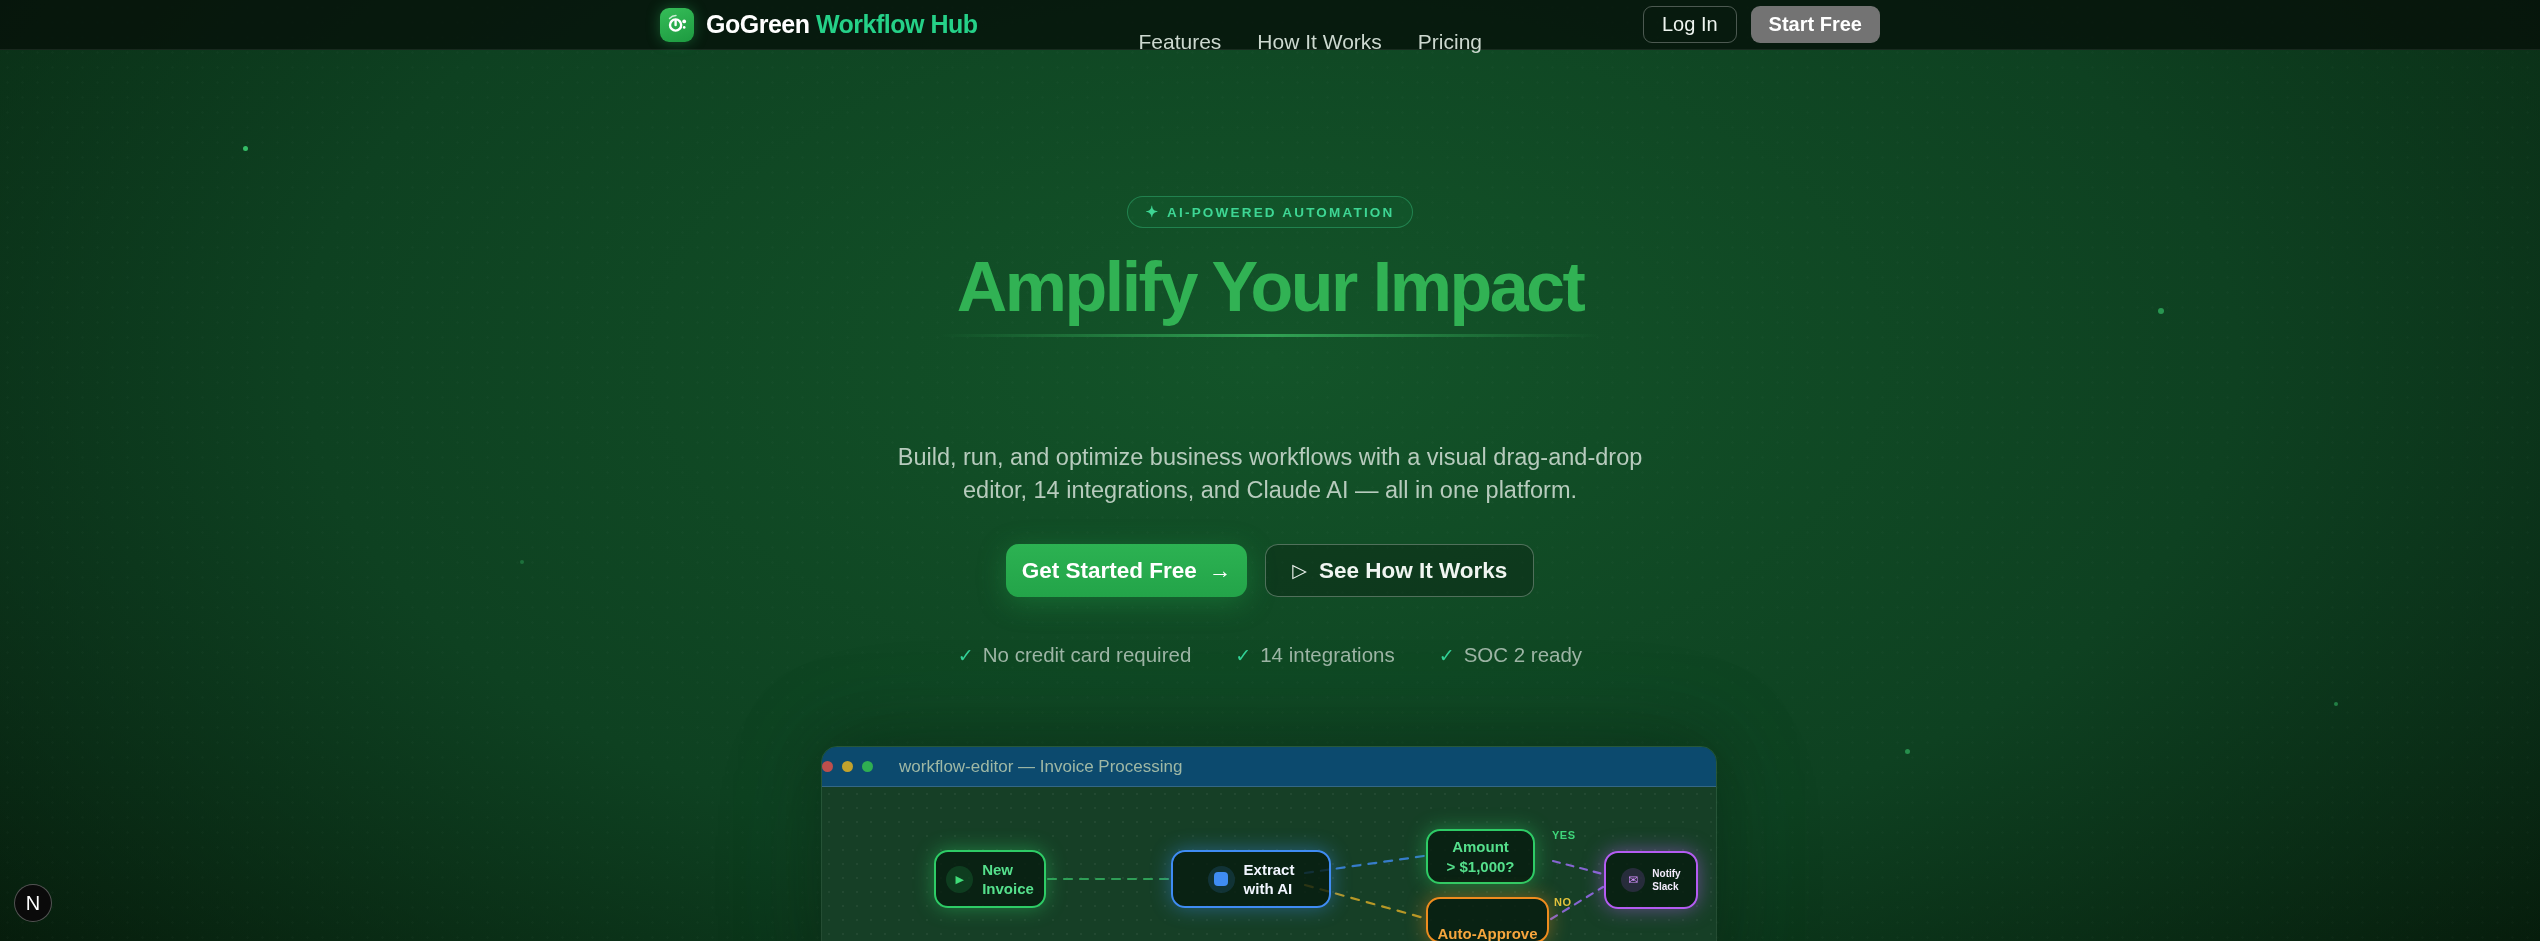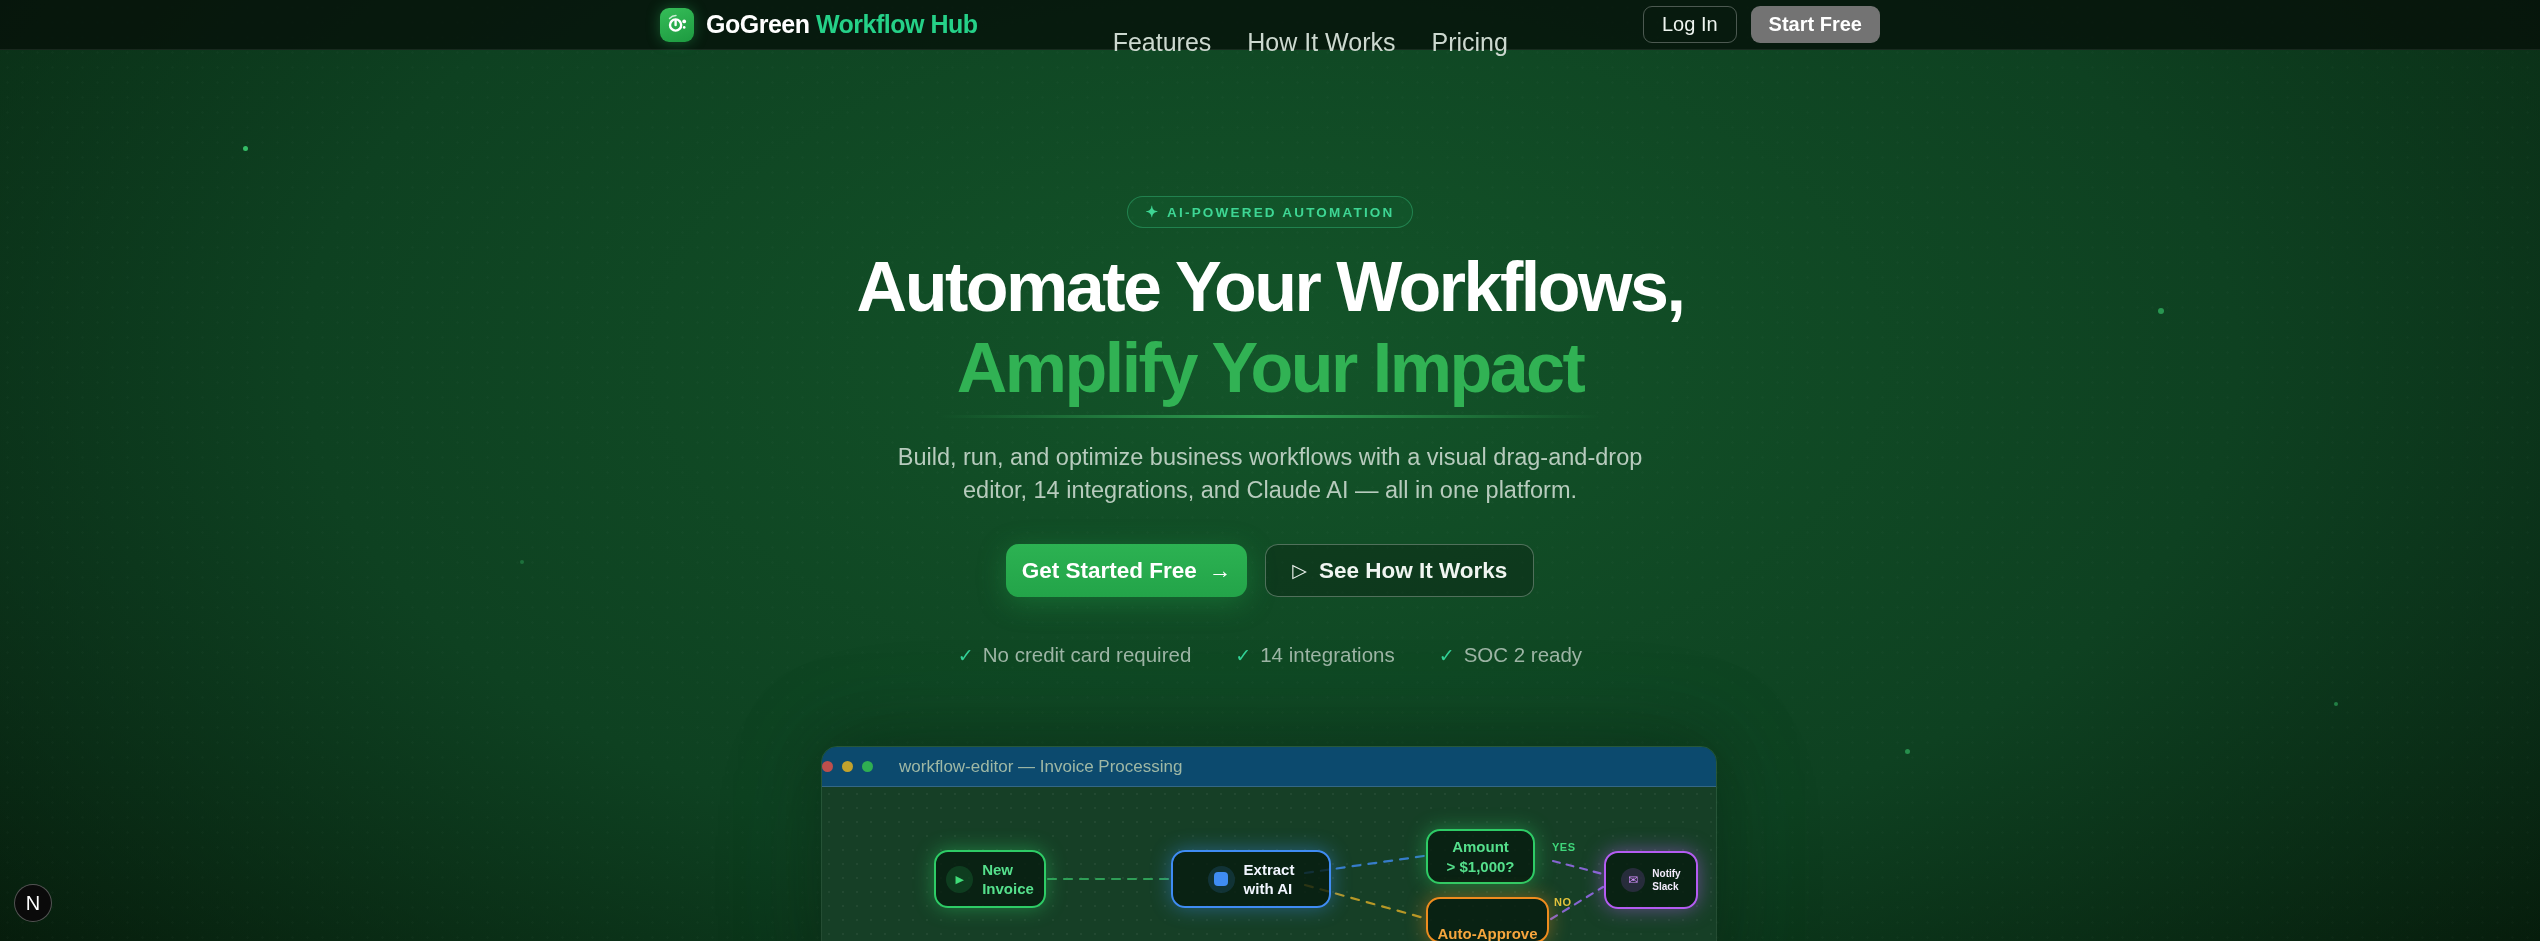--- a/index.html
+++ b/index.html
@@ -37,21 +37,21 @@
   .brand{ display:flex; align-items:center; gap:12px; cursor:pointer; }
   .logo{
     width:34px; height:34px; border-radius:9px;
     background:linear-gradient(160deg,#35bd58,#1d9a40);
     display:flex; align-items:center; justify-content:center;
     box-shadow:0 0 14px rgba(46,204,102,0.35);
   }
   .brand-text{ font-size:25px; font-weight:800; letter-spacing:-0.5px; }
   .brand-text .secondary{ color:#25d188; }
   .nav-links{ display:flex; gap:36px; }
-  .nav-link{ font-size:25px; color:#ccd8cf; cursor:pointer;margin-top:35px; }
+  .nav-link{ font-size:21px; color:#ccd8cf; cursor:pointer;margin-top:35px; }
   .nav-actions{ display:flex; gap:14px; align-items:center; }
   .btn-login{
     height:37px; padding:0 18px; border-radius:9px; background:transparent;
     border:1px solid rgba(255,255,255,0.28); color:#eef4ef; font-size:20px;
     font-family:inherit; cursor:pointer; display:flex; align-items:center;
   }
   .btn-start{
     height:37px; padding:0 18px; border-radius:9px; border:none;
     background:#737373; color:#fff; font-size:20px; font-weight:700;
     font-family:inherit; cursor:pointer; display:flex; align-items:center;
@@ -129,21 +129,21 @@
   .node-green{ border-color:#2ecc66; box-shadow:0 0 20px rgba(46,204,102,0.45); }
   .node-green .nlabel{ color:#55e08c; }
   .node-blue{ border-color:#3f8cf3; box-shadow:0 0 20px rgba(63,140,243,0.45); }
   .node-blue .nlabel{ color:#f2f6ff; }
   .node-orange{ border-color:#ef8c1e; box-shadow:0 0 20px rgba(239,140,30,0.45); }
   .node-orange .nlabel{ color:#f6a53d;margin-top:28px; }
   .node-purple{ border-color:#b45cf2; box-shadow:0 0 20px rgba(180,92,242,0.5); }
   .node-purple .nlabel{ color:#f4ecfd; }
   .chip-square{ width:14px; height:14px; border-radius:4px; background:#3f8cf3; }
   .edge-label{ position:absolute; font-size:11px; font-weight:800; letter-spacing:0.5px; }
-  .edge-label.yes{ color:#3fd67a;margin-top:12px; }
+  .edge-label.yes{ color:#3fd67a; }
   .edge-label.no{ color:#e3c23c; }
 
   
   .n-badge{
     position:absolute; left:14px; top:884px; width:38px; height:38px; border-radius:50%;
     background:#0a0a0a; border:1px solid rgba(255,255,255,0.3); z-index:40;
     display:flex; align-items:center; justify-content:center;
     color:#fff; font-size:20px; font-weight:400; cursor:pointer;
   }
 </style>
@@ -184,21 +184,20 @@
 </div>
 
 <div class="hero">
   <div class="badge-row">
     <div class="badge">
       <span class="sparkle">✦</span>
       <span>AI-POWERED AUTOMATION</span>
     </div>
   </div>
   <div class="headline">
-    <div>Automate Your Workflows,</div>
     <div class="line2">Amplify Your Impact</div>
     <div class="underline"></div>
   </div>
   <div class="subtitle">
     <div>Build, run, and optimize business workflows with a visual drag-and-drop</div>
     <div>editor, 14 integrations, and Claude AI — all in one platform.</div>
   </div>
   <div class="cta-row">
     <button class="btn-primary">
       <span>Get Started Free</span>

